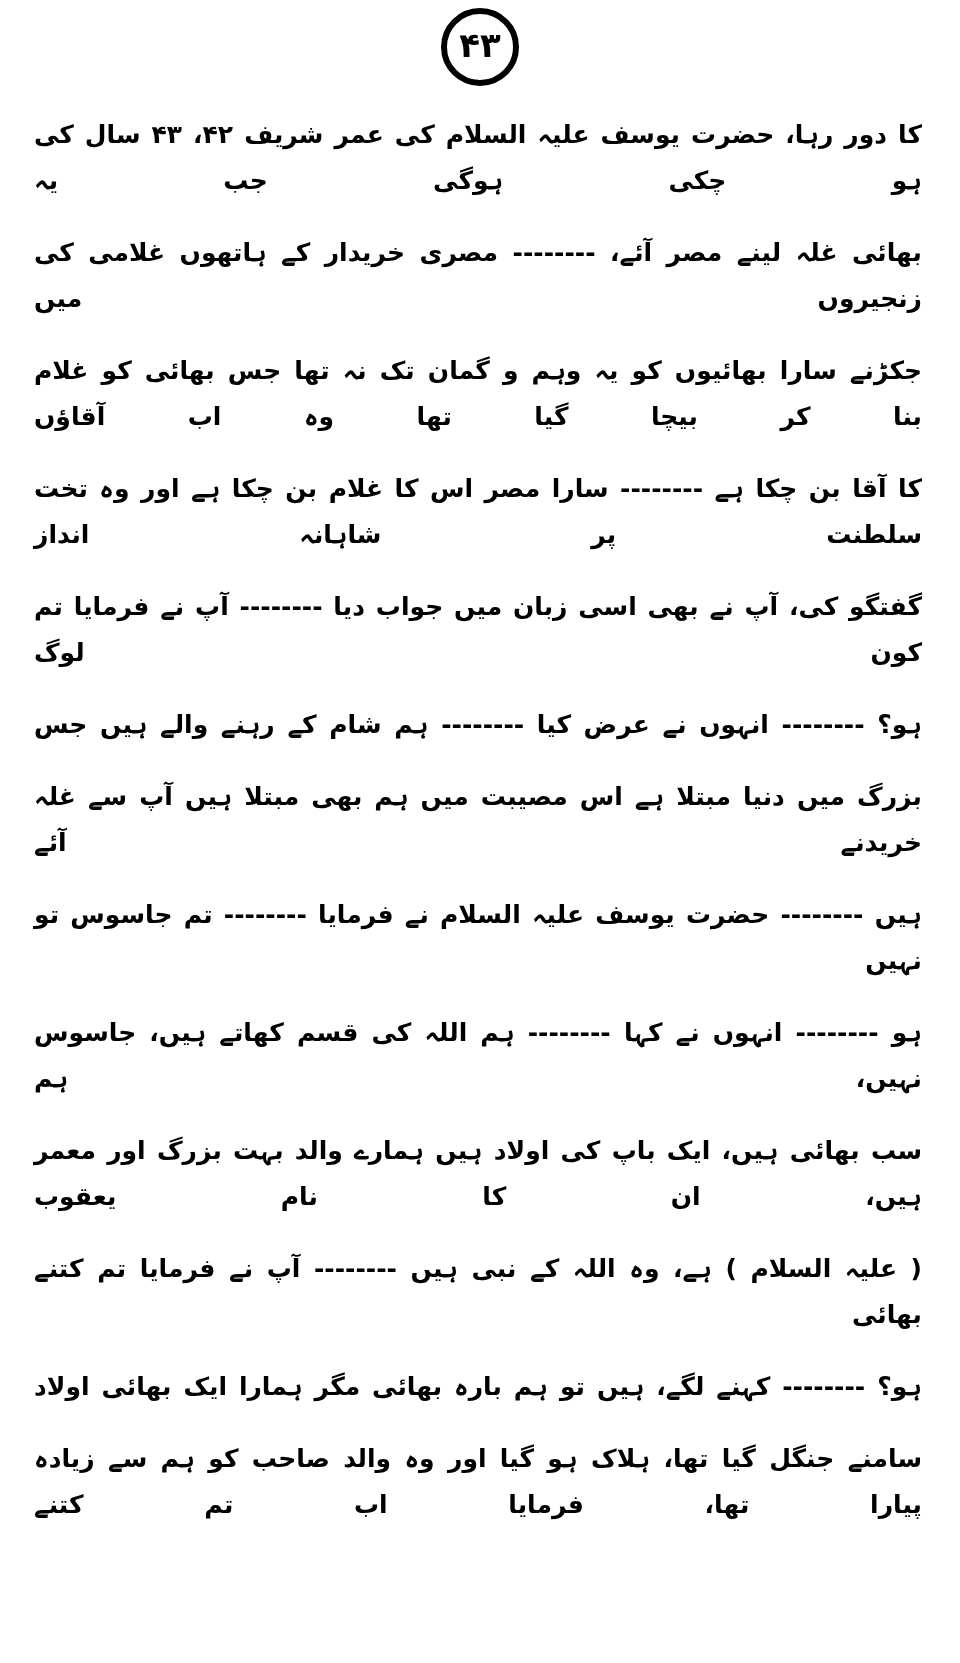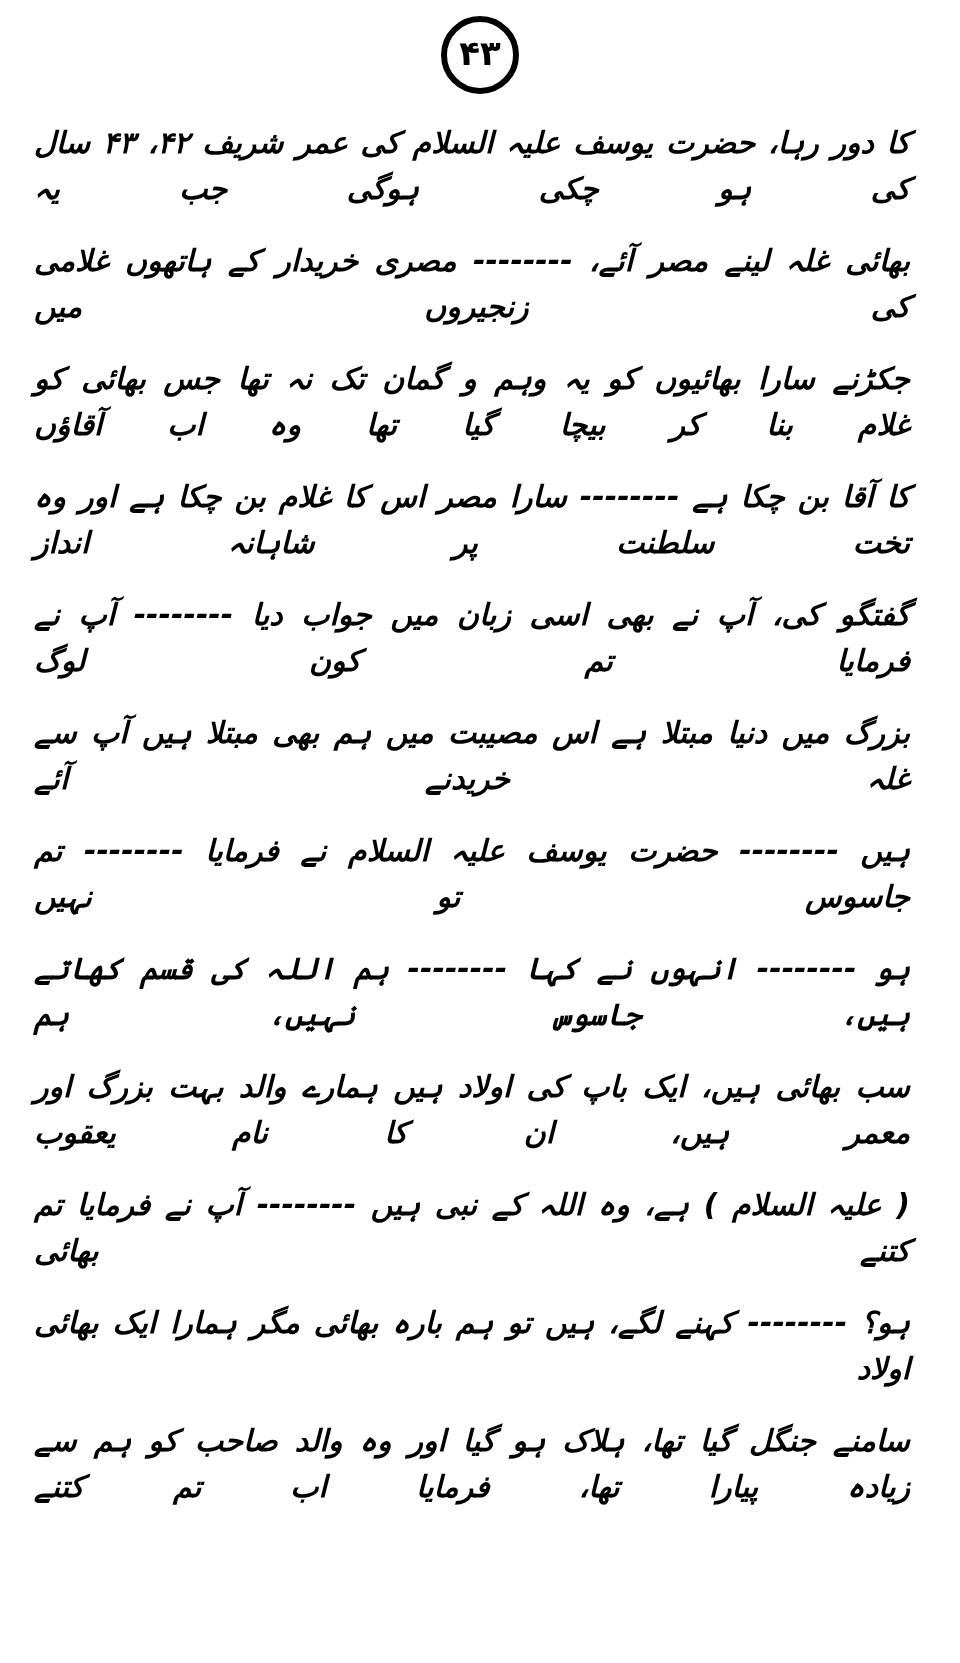--- a/index.html
+++ b/index.html
@@ -11,21 +11,21 @@
   body {
     width: 960px;
     height: 1663px;
     overflow: hidden;
     font-family: "DejaVu Sans", sans-serif;
   }
   .page {
     width: 960px;
     height: 1663px;
     box-sizing: border-box;
-    padding-top: 16px;
+    padding-top: 8px;
     position: relative;
   }
   .page-number-badge {
     width: 78px;
     height: 78px;
     border: 6px solid #000;
     border-radius: 50%;
     margin: 0 auto;
     display: flex;
     align-items: center;
@@ -37,47 +37,47 @@
     font-weight: bold;
     line-height: 1;
     padding-bottom: 4px;
   }
   .text-block {
     direction: rtl;
     margin-top: 26px;
     padding: 0 34px;
   }
   .text-line {
-    font-size: 30px;
+    font-size: 25px;
     font-weight: bold;
     line-height: 46px;
-    margin: 0 16px 26px 0;
+    margin: 0 4px 26px 0;
     text-align: justify;
     text-align-last: justify;
     white-space: normal;
     letter-spacing: 0.5px;
     word-spacing: 2px;
-    font-style: italic;
   }
 </style>
 </head>
 <body>
 
 <div class="page">
 
   <div class="page-number-badge">
     <span>۴۳</span>
   </div>
 
   <div class="text-block">
     <p class="text-line">کا دور رہا، حضرت یوسف علیہ السلام کی عمر شریف ۴۲، ۴۳ سال کی ہو چکی ہوگی جب یہ</p>
     <p class="text-line">بھائی غلہ لینے مصر آئے، -------- مصری خریدار کے ہاتھوں غلامی کی زنجیروں میں</p>
     <p class="text-line">جکڑنے سارا بھائیوں کو یہ وہم و گمان تک نہ تھا جس بھائی کو غلام بنا کر بیچا گیا تھا وہ اب آقاؤں</p>
     <p class="text-line">کا آقا بن چکا ہے -------- سارا مصر اس کا غلام بن چکا ہے اور وہ تخت سلطنت پر شاہانہ انداز</p>
     <p class="text-line">گفتگو کی، آپ نے بھی اسی زبان میں جواب دیا -------- آپ نے فرمایا تم کون لوگ</p>
+    <p class="text-line">ہو؟ -------- انہوں نے عرض کیا -------- ہم شام کے رہنے والے ہیں جس</p>
     <p class="text-line">بزرگ میں دنیا مبتلا ہے اس مصیبت میں ہم بھی مبتلا ہیں آپ سے غلہ خریدنے آئے</p>
     <p class="text-line">ہیں -------- حضرت یوسف علیہ السلام نے فرمایا -------- تم جاسوس تو نہیں</p>
     <p class="text-line">ہو -------- انہوں نے کہا -------- ہم اللہ کی قسم کھاتے ہیں، جاسوس نہیں، ہم</p>
     <p class="text-line">سب بھائی ہیں، ایک باپ کی اولاد ہیں ہمارے والد بہت بزرگ اور معمر ہیں، ان کا نام یعقوب</p>
     <p class="text-line">( علیہ السلام ) ہے، وہ اللہ کے نبی ہیں -------- آپ نے فرمایا تم کتنے بھائی</p>
     <p class="text-line">ہو؟ -------- کہنے لگے، ہیں تو ہم بارہ بھائی مگر ہمارا ایک بھائی اولاد</p>
     <p class="text-line">سامنے جنگل گیا تھا، ہلاک ہو گیا اور وہ والد صاحب کو ہم سے زیادہ پیارا تھا، فرمایا اب تم کتنے</p>
 
   </div>
 

